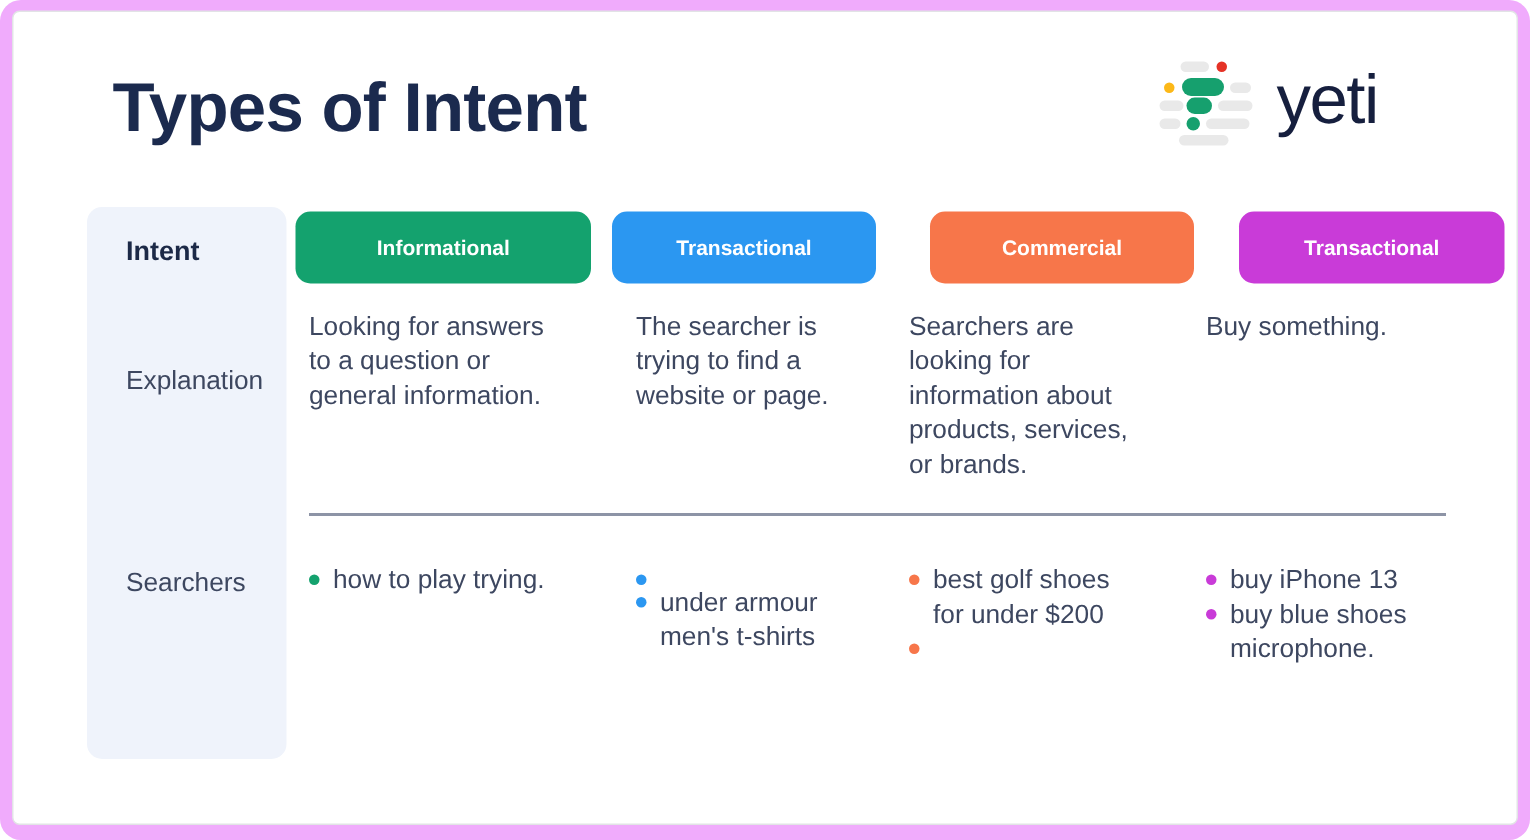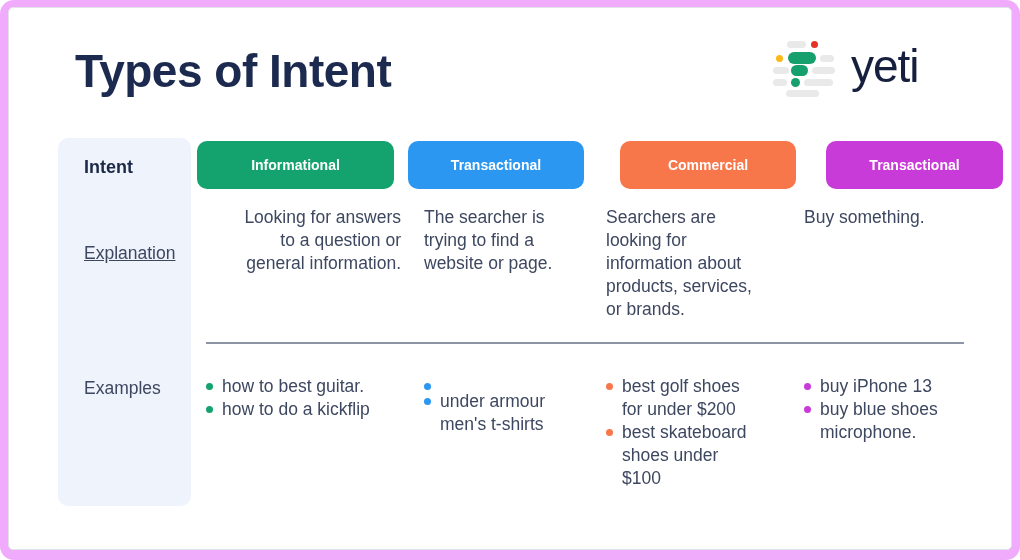--- a/index.html
+++ b/index.html
@@ -60,21 +60,21 @@
     border-radius: 10px;
   }
   .row-label {
     position: absolute;
     left: 63px;
     font-size: 17.5px;
     color: #3d4760;
     margin-left: 12px;
   }
   .row-label.intent { top: 149px; font-weight: 700; font-size: 18px; color: #1c2947; }
-  .row-label.explanation { top: 235px; text-decoration: underline; }
+  .row-label.explanation { top: 235px; }
   .row-label.examples { top: 370px; }
 
   
   .pill {
     position: absolute;
     top: 133px; height: 48px;
     border-radius: 10px;
     display: flex; align-items: center; justify-content: center;
     color: #ffffff;
     font-size: 14px;
@@ -88,21 +88,21 @@
   
   .explanation-text {
     position: absolute;
     top: 198px;
     width: 195px;
     font-size: 17.5px;
     line-height: 23px;
     color: #3d4760;
     white-space: pre-line;
   }
-  .explanation-text.c0 { left: 197px; text-align: right; }
+  .explanation-text.c0 { left: 197px; }
   .explanation-text.c1 { left: 415px; }
   .explanation-text.c2 { left: 597px; }
   .explanation-text.c3 { left: 795px; }
 
   .divider {
     position: absolute;
     left: 197px; top: 334px;
     width: 758px; height: 2px;
     background: #8d94a6;
   }
@@ -154,21 +154,21 @@
         <span class="lp c-green" style="left:20px;top:40px;width:9px;height:9px"></span>
         <span class="lp c-gray" style="left:33px;top:41px;width:29px;height:7px"></span>
         <span class="lp c-gray" style="left:15px;top:52px;width:33px;height:7px"></span>
       </div>
       <span class="logo-text">yeti</span>
     </div>
 
     <div class="label-panel"></div>
     <span class="row-label intent">Intent</span>
     <span class="row-label explanation">Explanation</span>
-    <span class="row-label examples">Examples</span>
+    <span class="row-label examples">Searchers</span>
 
     <div class="pill c0" style="background: rgb(20, 162, 110);">Informational</div>
     <div class="pill c1" style="background: rgb(43, 151, 241);">Transactional</div>
     <div class="pill c2" style="background: rgb(247, 118, 74); margin-left: 21px;">Commercial</div>
     <div class="pill c3" style="background: rgb(201, 59, 216);">Transactional</div>
 
     <div class="explanation-text c0">Looking for answers
 to a question or
 general information.</div>
     <div class="explanation-text c2">Searchers are
@@ -179,25 +179,21 @@
     <div class="explanation-text c1">The searcher is
 trying to find a
 website or page.</div>
     <div class="explanation-text c3">Buy something.</div>
 
     <div class="divider"></div>
 
     <ul class="examples-list c0">
       <li>
         <span class="bullet-dot" style="background: rgb(20, 162, 110);"></span>
-        <span class="example-text">how to best guitar.</span>
-      </li>
-      <li>
-        <span class="bullet-dot" style="background: rgb(20, 162, 110);"></span>
-        <span class="example-text">how to do a kickflip</span>
+        <span class="example-text">how to play trying.</span>
       </li>
     </ul>
 
     <ul class="examples-list c1">
       <li>
         <span class="bullet-dot" style="background: rgb(43, 151, 241);"></span>
       </li>
       <li>
         <span class="bullet-dot" style="background: rgb(43, 151, 241);"></span>
         <span class="example-text">under armour
@@ -206,23 +202,20 @@
     </ul>
 
     <ul class="examples-list c2">
       <li>
         <span class="bullet-dot" style="background: rgb(247, 118, 74);"></span>
         <span class="example-text">best golf shoes
 for under $200</span>
       </li>
       <li>
         <span class="bullet-dot" style="background: rgb(247, 118, 74);"></span>
-        <span class="example-text">best skateboard
-shoes under
-$100</span>
       </li>
     </ul>
 
     <ul class="examples-list c3">
       <li>
         <span class="bullet-dot" style="background: rgb(201, 59, 216);"></span>
         <span class="example-text">buy iPhone 13</span>
       </li>
       <li>
         <span class="bullet-dot" style="background: rgb(201, 59, 216);"></span>

